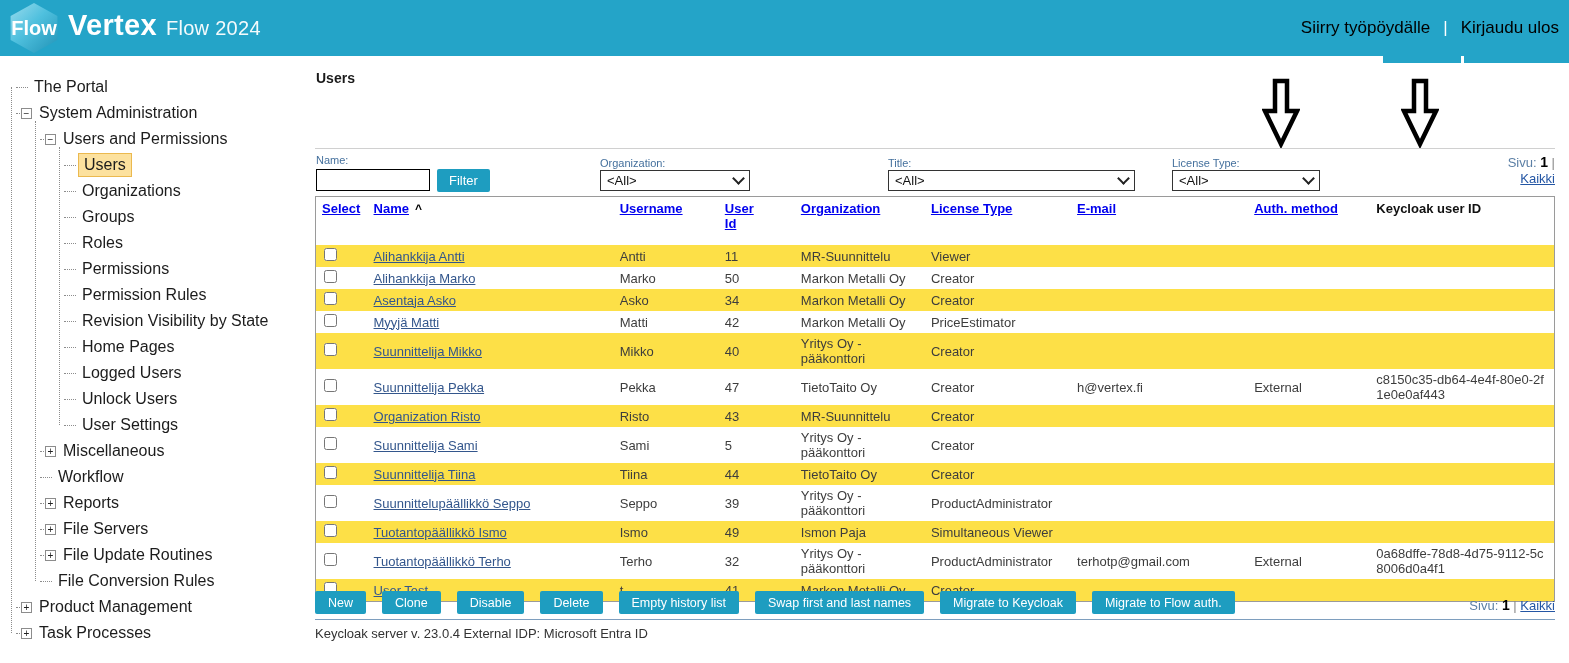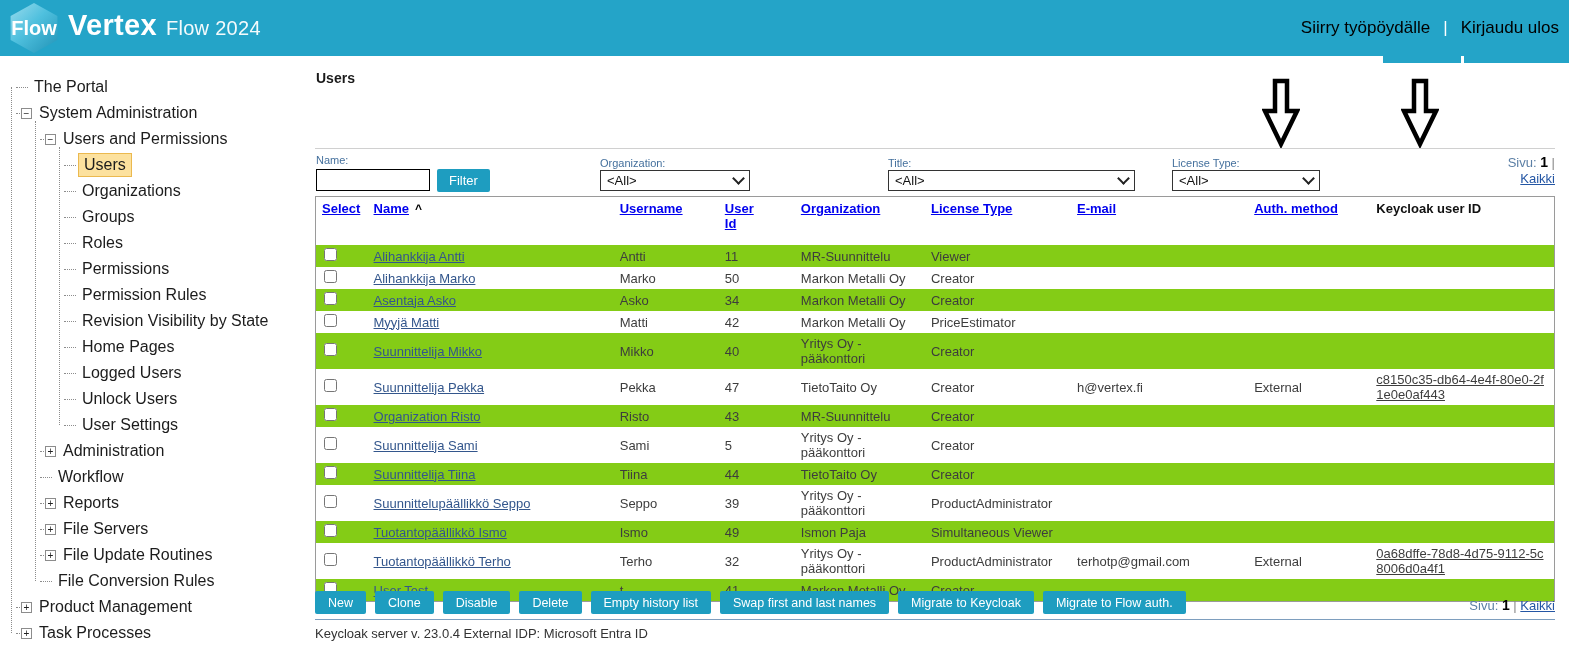--- a/index.html
+++ b/index.html
@@ -70,28 +70,28 @@
   .pagi-link{color:#2456A4;text-decoration:underline;cursor:pointer;}
 
   
   #table-wrap{position:absolute;left:315px;top:196px;width:1240px;}
   table{border-collapse:collapse;table-layout:fixed;width:1240px;border:1px solid #9a9a9a;font-size:13px;}
   th{text-align:left;vertical-align:top;padding:4px 4px 14px 6px;font-weight:bold;height:32px;box-sizing:border-box;}
   .hlink{color:#0000EE;text-decoration:underline;cursor:pointer;}
   .hplain{color:#111;}
   .sort{color:#000;margin-left:6px;font-size:12px;font-weight:bold;}
   td{padding:3px 4px 3px 6px;vertical-align:middle;color:#3d3d3d;line-height:15px;overflow:hidden;}
-  tr.gray{background:#84cc16;}
+  tr.gray{background:#fde047;}
   .rowlink{color:#33568C;text-decoration:underline;cursor:pointer;}
-  .kc{word-break:break-all;text-decoration:underline;}
+  .kc{word-break:break-all;}
   input[type=checkbox]{width:13px;height:13px;margin:0 0 0 2px;}
   th.col-user_id .hlink{display:inline-block;max-width:36px;}
 
   
-  #actions{position:absolute;left:315px;top:591px;display:flex;gap:9px;}
+  #actions{position:absolute;left:315px;top:591px;display:flex;gap:16px;}
   .action{height:23px;padding:0 13px;background:#1E9DC0;color:#fff;border:none;border-radius:2px;
     font-size:12.5px;font-family:inherit;cursor:pointer;white-space:nowrap;}
   #footline{position:absolute;left:315px;top:619px;width:1240px;border-top:1px solid #7E9EBE;}
   #footer{position:absolute;left:315px;top:626px;font-size:13px;color:#333;}
 
   
   .ann-arrow{position:absolute;z-index:20;}
   #arrow1{left:1262px;top:78px;}
   #arrow2{left:1401px;top:78px;}
 </style>
@@ -172,21 +172,21 @@
       <span class="connector conn-leaf"></span>
       <span class="lbl">Unlock Users</span>
     </div>
     <div class="tree-item lvl2">
       <span class="connector conn-leaf"></span>
       <span class="lbl">User Settings</span>
     </div>
     <div class="tree-item lvl1">
       <span class="connector conn-exp"></span>
       <span class="exp">+</span>
-      <span class="lbl">Administration</span>
+      <span class="lbl">Miscellaneous</span>
     </div>
     <div class="tree-item lvl1">
       <span class="connector conn-leaf"></span>
       <span class="lbl">Workflow</span>
     </div>
     <div class="tree-item lvl1">
       <span class="connector conn-exp"></span>
       <span class="exp">+</span>
       <span class="lbl">Reports</span>
     </div>

